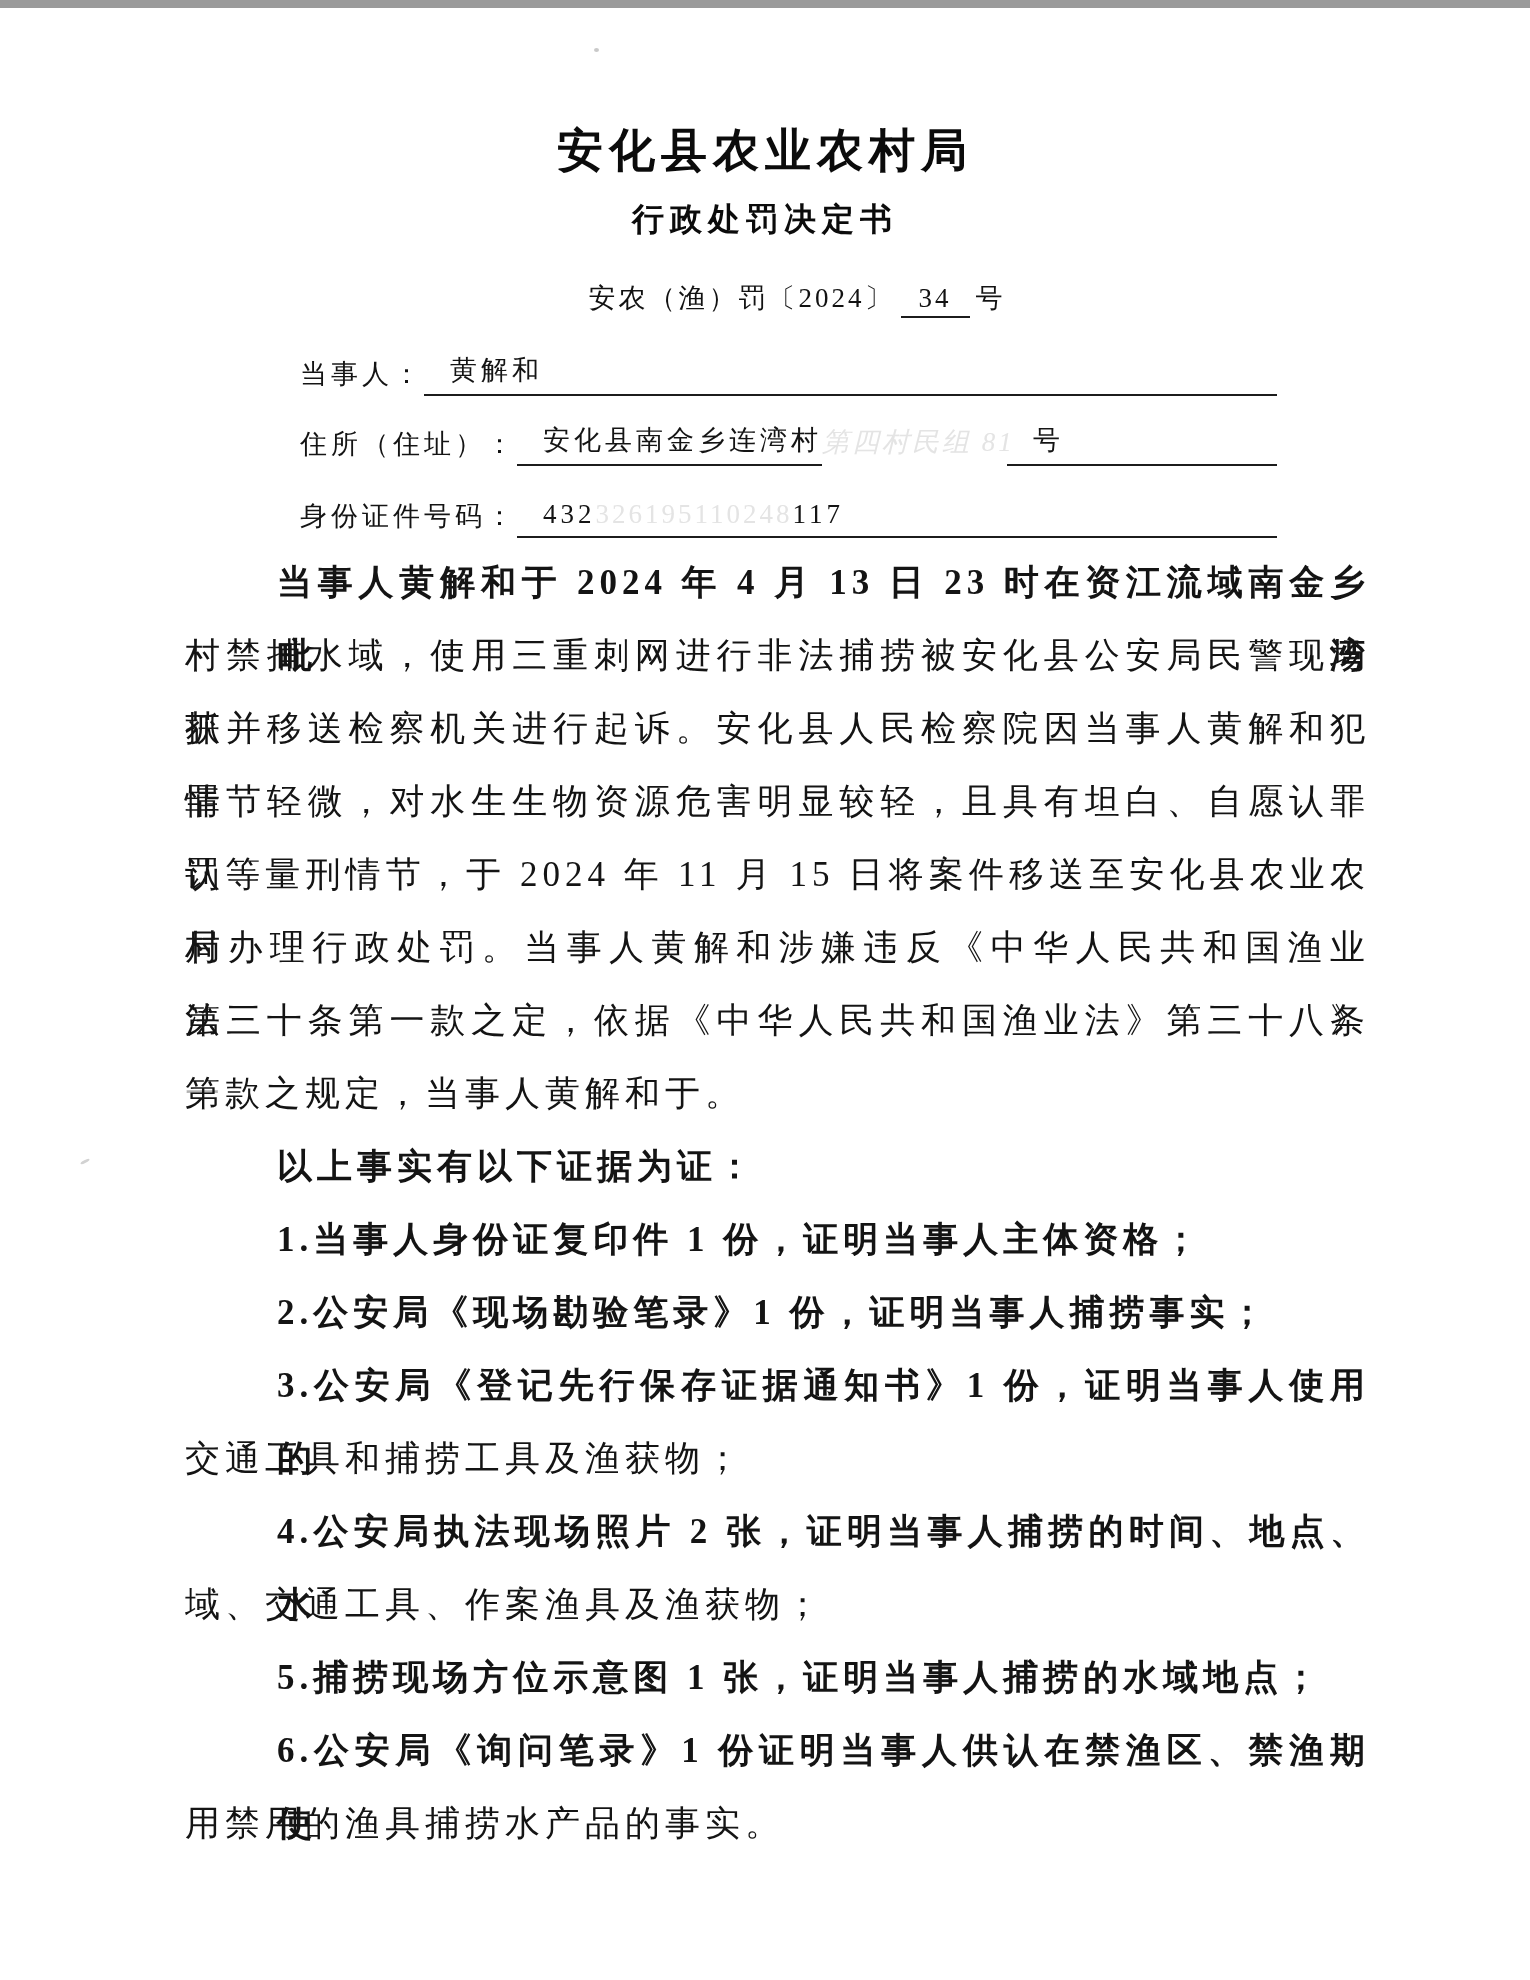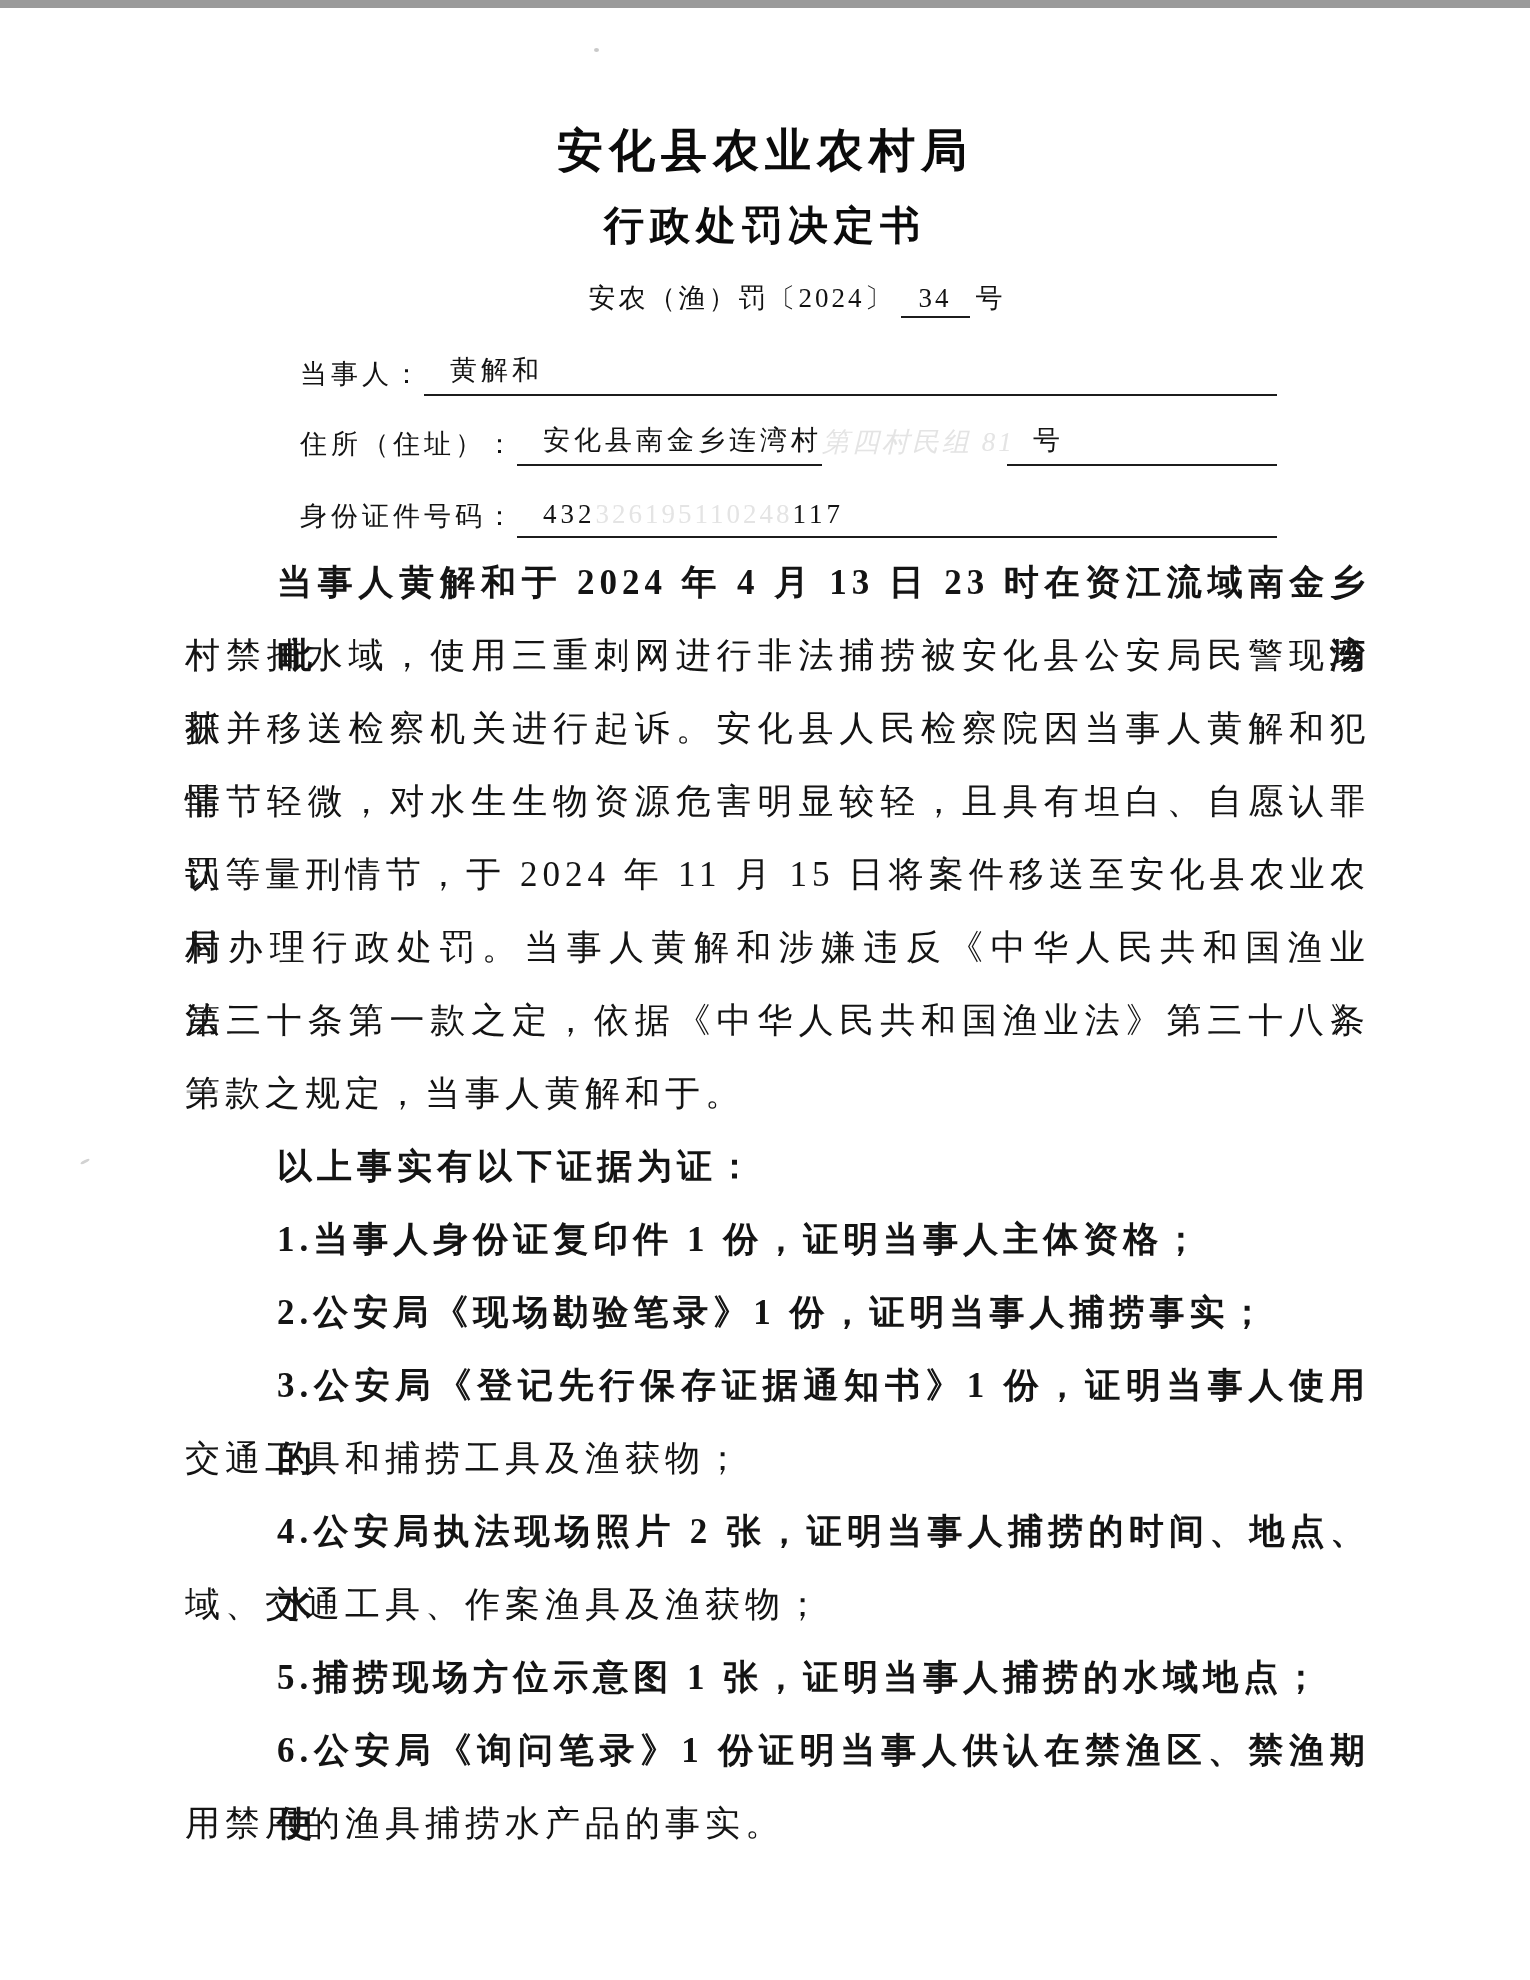--- a/index.html
+++ b/index.html
@@ -14,21 +14,21 @@
   }
   
   .title{
     position:absolute;left:0;width:100%;
     text-align:center;
     font-family:"Liberation Sans","DejaVu Sans",sans-serif;
     font-weight:800;color:#0b0b0b;
     font-size:46px;letter-spacing:6px;
   }
   .title1{top:112px;}
-  .title2{top:190px;font-size:40px;}
+  .title2{top:190px;font-size:32px;}
   
   .docline{
     position:absolute;top:272px;left:0;width:100%;
     text-align:center;padding-left:64px;box-sizing:border-box;
     font-size:27px;letter-spacing:3px;
     color:#121212;
   }
   .docnum{
     display:inline-block;
     border-bottom:2px solid #1c1c1c;

